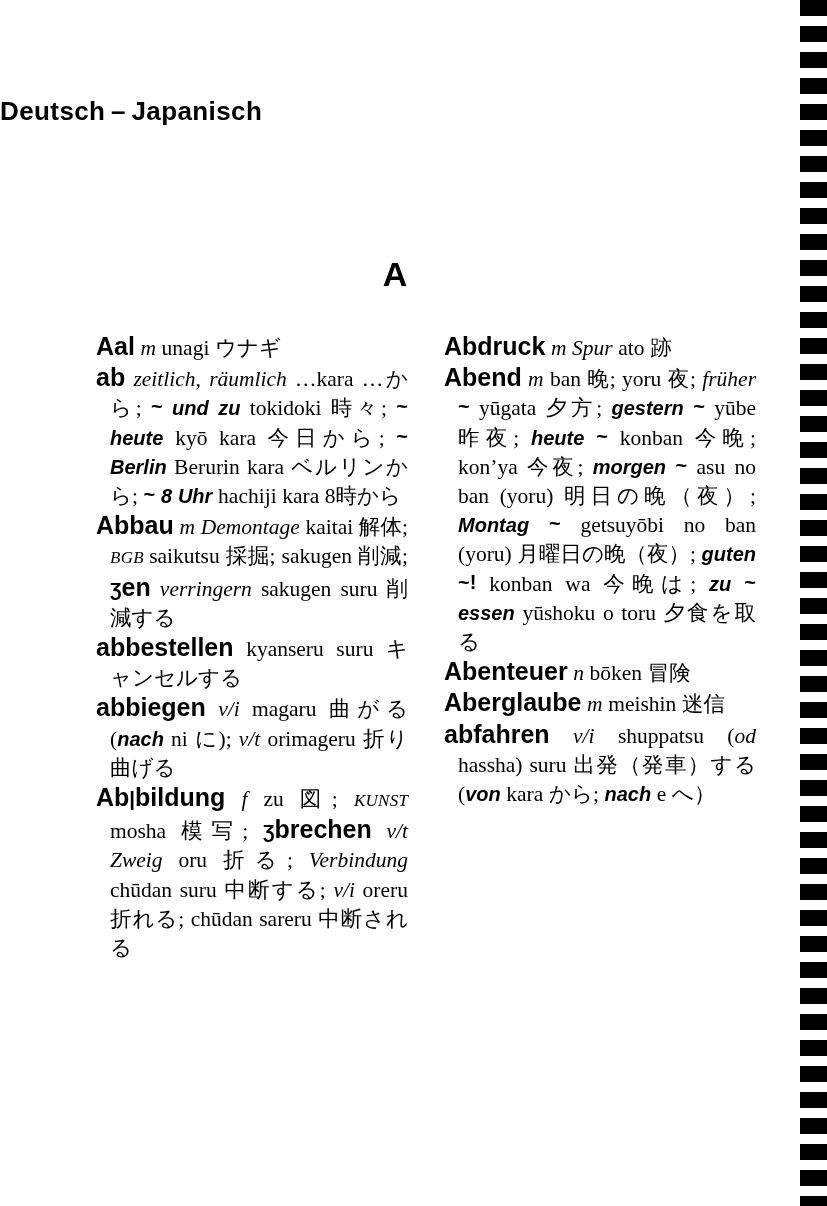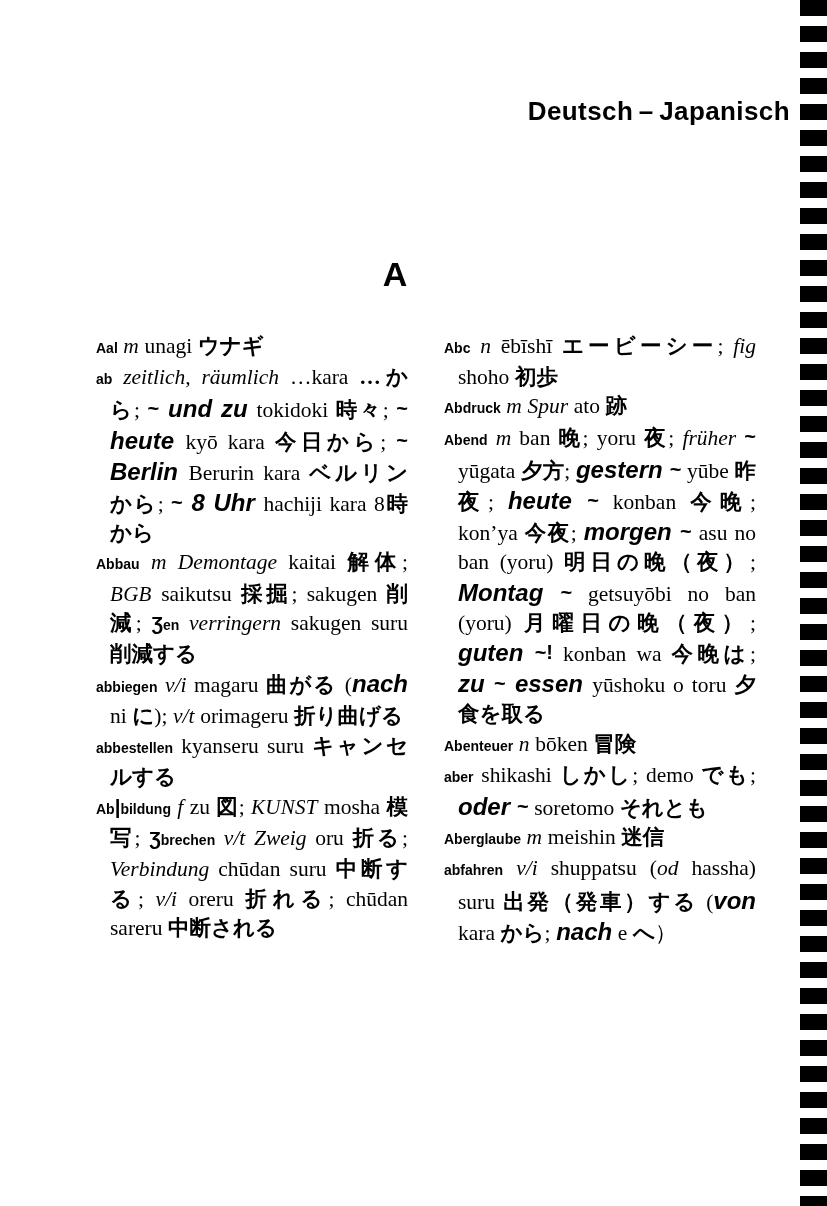--- a/index.html
+++ b/index.html
@@ -39,21 +39,21 @@
     left: 0;
     width: 790px;
     height: 1206px;
   }
 
   .running-head {
     position: absolute;
     top: 96px;
     left: 0;
     width: 790px;
-    text-align: right;
+    text-align: left;
     font-family: "Liberation Sans", "DejaVu Sans", sans-serif;
     font-weight: bold;
     font-size: 26px;
     letter-spacing: 0.4px;
   }
 
   .section-letter {
     position: absolute;
     top: 255px;
     left: 0;
@@ -88,42 +88,42 @@
     word-spacing: 0.2px;
   }
   .entry + .entry {
     margin-top: 0px;
   }
 
   
   .hw {
     font-family: "Liberation Sans", "DejaVu Sans", sans-serif;
     font-weight: bold;
-    font-size: 14px;
+    font-size: 25px;
   }
   
   .cue {
     font-family: "Liberation Sans", "DejaVu Sans", sans-serif;
     font-weight: bold;
     font-style: italic;
-    font-size: 24px;
+    font-size: 20px;
   }
   
   .it {
     font-style: italic;
   }
   
   .sc {
     font-style: italic;
-    font-size: 21px;
+    font-size: 17px;
     letter-spacing: 0.3px;
   }
   
   .rom { font-style: normal; }
-  .jp  { font-style: normal; font-weight: bold; }
+  .jp  { font-style: normal; }
 
   
   .sw {
     font-family: "Liberation Sans", "DejaVu Sans", sans-serif;
     font-weight: bold;
     font-size: 20px;
     position: relative;
     top: -2px;
   }
   
@@ -146,30 +146,28 @@
 
   <div class="running-head">Deutsch – Japanisch</div>
 
   <div class="section-letter">A</div>
 
   <div class="columns">
     <div class="column" id="col-left">
         <p class="entry"><span class="hw">Aal</span><span class="it"> m </span><span class="rom">unagi </span><span class="jp">ウナギ</span></p>
         <p class="entry"><span class="hw">ab</span><span class="it"> zeitlich, räumlich </span><span class="rom">…kara </span><span class="jp">…から</span><span class="rom">; </span><span class="sw">~</span><span class="cue"> und zu </span><span class="rom">tokidoki </span><span class="jp">時々</span><span class="rom">; </span><span class="sw">~</span><span class="cue"> heute </span><span class="rom">kyō kara </span><span class="jp">今日から</span><span class="rom">; </span><span class="sw">~</span><span class="cue"> Berlin </span><span class="rom">Berurin kara </span><span class="jp">ベルリンから</span><span class="rom">; </span><span class="sw">~</span><span class="cue"> 8 Uhr </span><span class="rom">hachiji kara 8</span><span class="jp">時から</span></p>
         <p class="entry"><span class="hw">Abbau</span><span class="it"> m </span><span class="it">Demontage </span><span class="rom">kaitai </span><span class="jp">解体</span><span class="rom">; </span><span class="sc">BGB </span><span class="rom">saikutsu </span><span class="jp">採掘</span><span class="rom">; sakugen </span><span class="jp">削減</span><span class="rom">; </span><span class="rep">Ʒ</span><span class="hw">en</span><span class="it"> verringern </span><span class="rom">sakugen suru </span><span class="jp">削減する</span></p>
+        <p class="entry"><span class="hw">abbestellen</span><span class="rom"> kyanseru suru </span><span class="jp">キャンセルする</span></p>
         <p class="entry"><span class="hw">abbiegen</span><span class="it"> v/i </span><span class="rom">magaru </span><span class="jp">曲がる</span><span class="rom"> (</span><span class="cue">nach</span><span class="rom"> ni </span><span class="jp">に</span><span class="rom">); </span><span class="it">v/t </span><span class="rom">orimageru </span><span class="jp">折り曲げる</span></p>
-        <p class="entry"><span class="hw">abbestellen</span><span class="rom"> kyanseru suru </span><span class="jp">キャンセルする</span></p>
         <p class="entry"><span class="hw">Ab</span><span class="bar">|</span><span class="hw">bildung</span><span class="it"> f </span><span class="rom">zu </span><span class="jp">図</span><span class="rom">; </span><span class="sc">KUNST </span><span class="rom">mosha </span><span class="jp">模写</span><span class="rom">; </span><span class="rep">Ʒ</span><span class="hw">brechen</span><span class="it"> v/t </span><span class="it">Zweig </span><span class="rom">oru </span><span class="jp">折る</span><span class="rom">; </span><span class="it">Verbindung </span><span class="rom">chūdan suru </span><span class="jp">中断する</span><span class="rom">; </span><span class="it">v/i </span><span class="rom">oreru </span><span class="jp">折れる</span><span class="rom">; chūdan sareru </span><span class="jp">中断される</span></p>
       </div>
     <div class="column" id="col-right">
-        <p class="entry"><span class="hw">Abc</span><span class="it"> n </span><span class="rom">ēbīshī </span><span class="jp">エービーシー</span><span class="rom">; </span><span class="it">fig </span><span class="rom">shoho </span><span class="jp">初歩</span></p>
         <p class="entry"><span class="hw">Abdruck</span><span class="it"> m </span><span class="it">Spur </span><span class="rom">ato </span><span class="jp">跡</span></p>
         <p class="entry"><span class="hw">Abend</span><span class="it"> m </span><span class="rom">ban </span><span class="jp">晚</span><span class="rom">; yoru </span><span class="jp">夜</span><span class="rom">; </span><span class="it">früher </span><span class="sw">~</span><span class="rom"> yūgata </span><span class="jp">夕方</span><span class="rom">; </span><span class="cue">gestern </span><span class="sw">~</span><span class="rom"> yūbe </span><span class="jp">昨夜</span><span class="rom">; </span><span class="cue">heute </span><span class="sw">~</span><span class="rom"> konban </span><span class="jp">今晚</span><span class="rom">; kon’ya </span><span class="jp">今夜</span><span class="rom">; </span><span class="cue">morgen </span><span class="sw">~</span><span class="rom"> asu no ban (yoru) </span><span class="jp">明日の晚（夜）</span><span class="rom">; </span><span class="cue">Montag </span><span class="sw">~</span><span class="rom"> getsuyōbi no ban (yoru) </span><span class="jp">月曜日の晚（夜）</span><span class="rom">; </span><span class="cue">guten </span><span class="sw">~!</span><span class="rom"> konban wa </span><span class="jp">今晚は</span><span class="rom">; </span><span class="cue">zu </span><span class="sw">~</span><span class="cue"> essen </span><span class="rom">yūshoku o toru </span><span class="jp">夕食を取る</span></p>
         <p class="entry"><span class="hw">Abenteuer</span><span class="it"> n </span><span class="rom">bōken </span><span class="jp">冒険</span></p>
-        <p class="entry"><span class="hw">aber</span><span class="rom"> shikashi </span><span class="jp">しかし</span><span class="rom">; demo </span><span class="jp">でも</span><span class="rom">; </span><span class="cue">oder </span><span class="sw">~</span><span class="rom"> soretomo </span><span class="jp">それとも</span></p>
         <p class="entry"><span class="hw">Aberglaube</span><span class="it"> m </span><span class="rom">meishin </span><span class="jp">迷信</span></p>
         <p class="entry"><span class="hw">abfahren</span><span class="it"> v/i </span><span class="rom">shuppatsu (</span><span class="it">od</span><span class="rom"> hassha) suru </span><span class="jp">出発（発車）する</span><span class="rom"> (</span><span class="cue">von</span><span class="rom"> kara </span><span class="jp">から</span><span class="rom">; </span><span class="cue">nach</span><span class="rom"> e </span><span class="jp">へ</span><span class="rom">）</span></p>
       </div>
   </div>
 
 </div>
 
 <div class="thumb-index"></div>
 
 </body></html>

